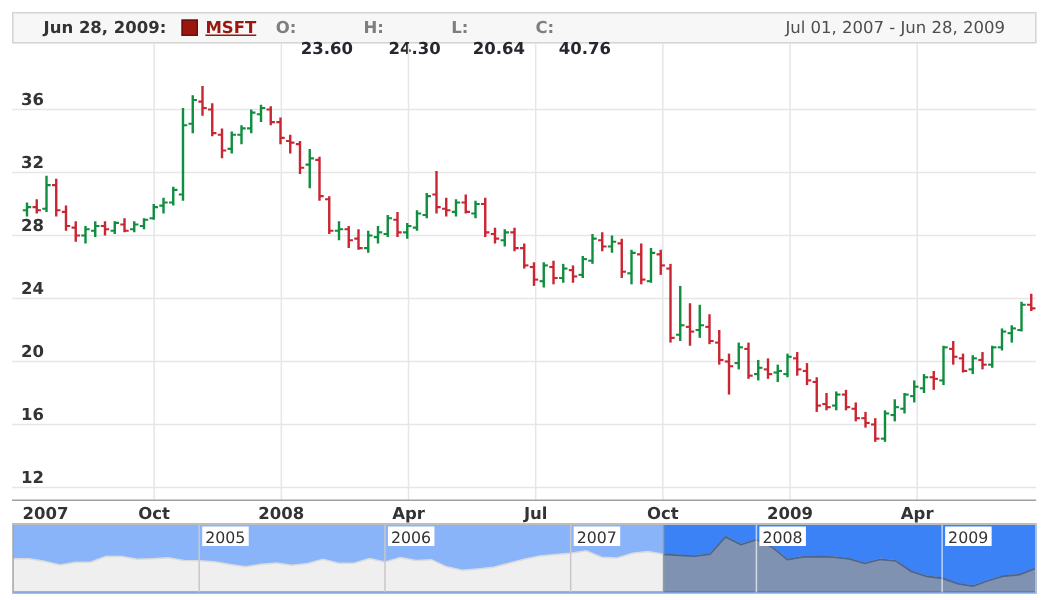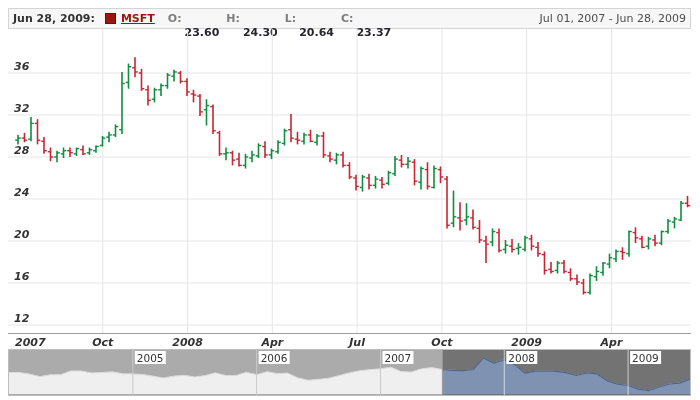--- a/index.html
+++ b/index.html
@@ -1,47 +1,47 @@
 <!DOCTYPE html>
 <html><head>
 <meta charset="utf-8">
 <style>
   html,body{margin:0;padding:0;background:#ffffff;}
   body{width:700px;height:400px;position:relative;font-family:"DejaVu Sans","Liberation Sans",sans-serif;overflow:hidden;}
   .widget{position:absolute;left:8px;top:8px;width:683px;}
   .hdr{box-sizing:border-box;height:21px;background:#f7f7f7;border:1px solid #d4d4d4;
-       display:flex;align-items:center;padding:0 4px;font-size:11px;font-weight:bold;color:#333;white-space:nowrap;}
+       display:flex;align-items:center;padding:0 20px;font-size:11px;font-weight:bold;color:#333;white-space:nowrap;}
   .hdr .date{color:#333;}
   .sq{display:inline-block;width:9px;height:9px;background:#9a1710;border:1px solid #6e0e0a;margin:0 5px 0 10px;}
   .sym{color:#9a1710;margin-right:6px;text-decoration:underline;}
   .lbl{color:#7e7e7e;margin-left:7px;}
   .val{color:#26262e;margin-left:3px;margin-top:27px;}
   .range{margin-left:auto;color:#4d4d4d;font-weight:normal;}
-  .plot{position:relative;height:320px;font-style:italic;}
+  .plot{position:relative;height:320px;}
   .plot svg{display:block;}
-  .nav{box-sizing:border-box;border:1px solid #bdbdbd;height:47px;margin-top:0px;background:#737373;}
+  .nav{box-sizing:border-box;border:1px solid #bdbdbd;height:47px;margin-top:0px;background:#3b82f6;}
   .nav svg{display:block;}
 </style>
 </head>
 <body>
 
 <div class="widget">
 
   <div class="hdr">
     <span class="date">Jun 28, 2009:</span>
     <span class="sq"></span>
     <span class="sym">MSFT</span>
     <span class="lbl">O:</span>
     <span class="val">23.60</span>
     <span class="lbl">H:</span>
     <span class="val">24.30</span>
     <span class="lbl">L:</span>
     <span class="val">20.64</span>
     <span class="lbl">C:</span>
-    <span class="val">23.37</span>
+    <span class="val">40.76</span>
     <span class="range">Jul 01, 2007 - Jun 28, 2009</span>
   </div>
 
   <div class="plot">
     <svg id="main-svg" width="683" height="320">
         <line x1="0" y1="44" x2="683" y2="44" stroke="#e6e6e6" stroke-width="1"></line>
         <text x="6" y="41" font-size="11" font-weight="bold" fill="#333333">36</text>
         <line x1="0" y1="86" x2="683" y2="86" stroke="#e6e6e6" stroke-width="1"></line>
         <text x="6" y="83" font-size="11" font-weight="bold" fill="#333333">32</text>
         <line x1="0" y1="128" x2="683" y2="128" stroke="#e6e6e6" stroke-width="1"></line>

